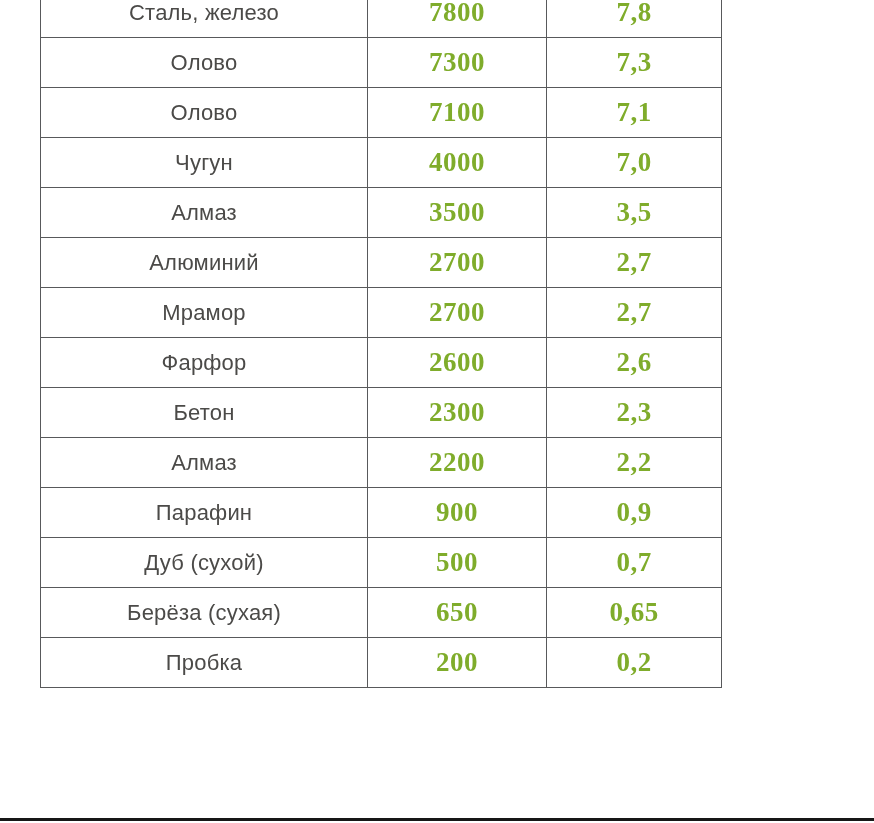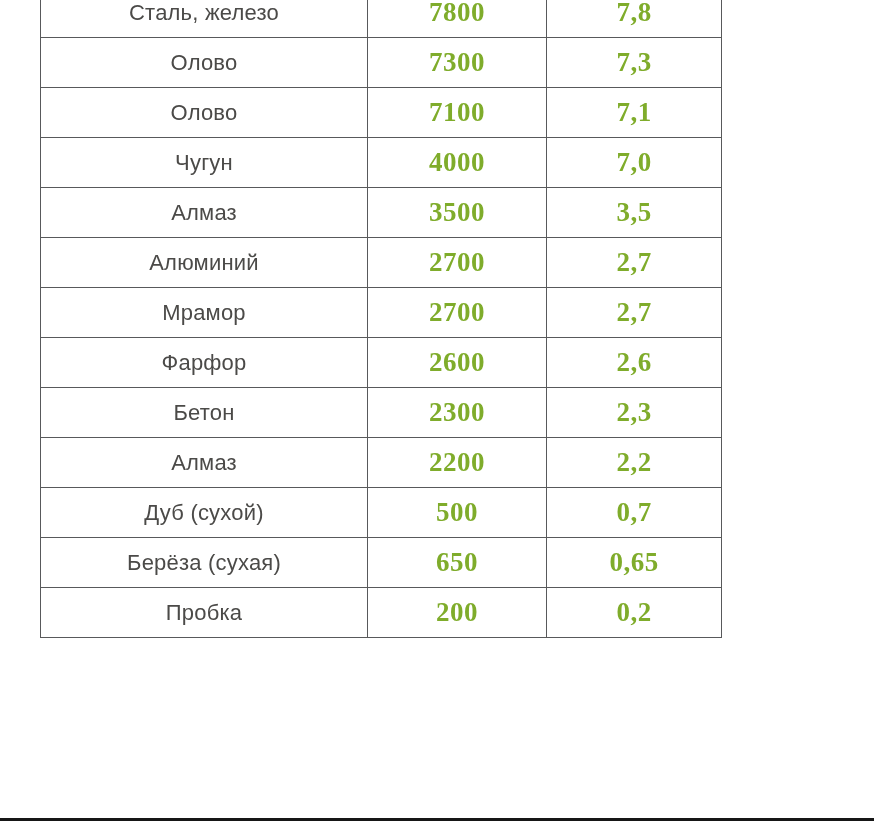--- a/index.html
+++ b/index.html
@@ -119,20 +119,25 @@
         <td class="cell-material">Бетон</td>
         <td class="cell-value">2300</td>
         <td class="cell-value">2,3</td>
       </tr>
       <tr>
         <td class="cell-material">Алмаз</td>
         <td class="cell-value">2200</td>
         <td class="cell-value">2,2</td>
       </tr>
       <tr>
+        <td class="cell-material">Парафин</td>
+        <td class="cell-value">900</td>
+        <td class="cell-value">0,9</td>
+      </tr>
+      <tr>
         <td class="cell-material">Дуб (сухой)</td>
         <td class="cell-value">500</td>
         <td class="cell-value">0,7</td>
       </tr>
       <tr>
         <td class="cell-material">Берёза (сухая)</td>
         <td class="cell-value">650</td>
         <td class="cell-value">0,65</td>
       </tr>
       <tr>

